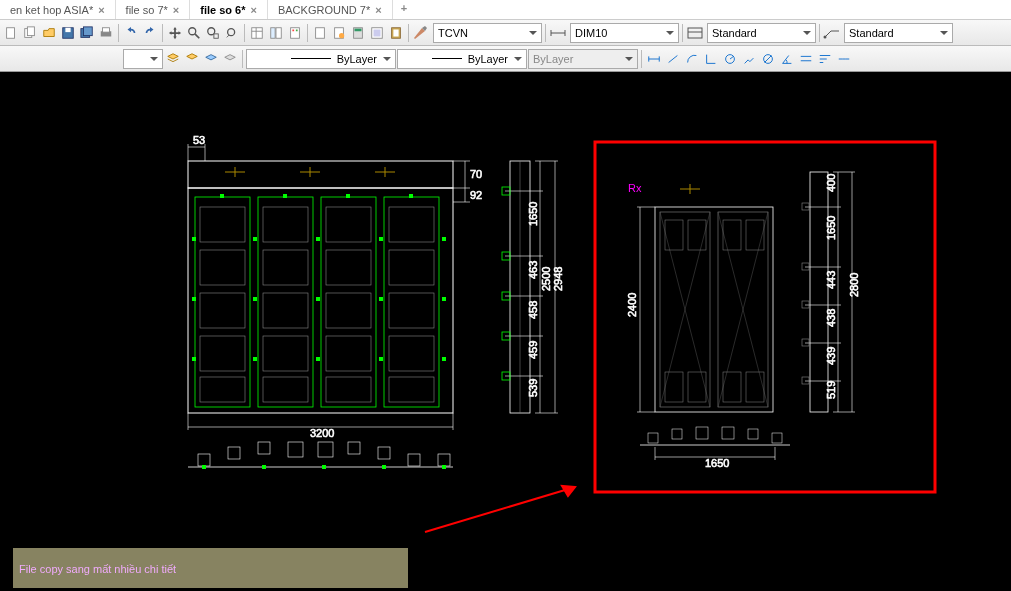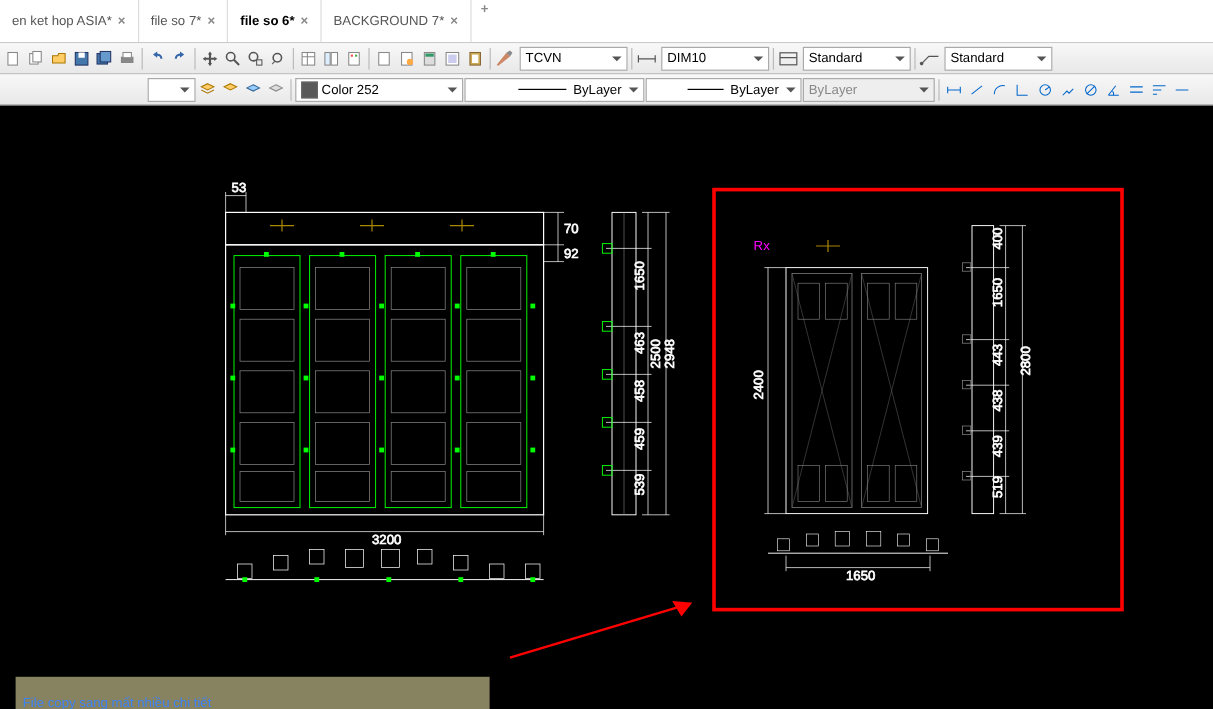--- a/index.html
+++ b/index.html
@@ -1,35 +1,35 @@
 <!DOCTYPE html>
 <html><head>
 <meta charset="utf-8">
 <style>
 *{box-sizing:border-box;margin:0;padding:0;font-family:Tahoma,Arial,sans-serif;font-size:11px}
 body{background:#e8e8e8;width:1011px;height:591px;overflow:hidden}
-.tabs{display:flex;background:#fff;height:36px;border-bottom:1px solid #ccc}
+.tabs{display:flex;background:#fff;height:20px;border-bottom:1px solid #ccc}
 .tab{padding:2px 10px;border-right:1px solid #ddd;display:flex;align-items:center;gap:5px;cursor:pointer;color:#555}
 .tab.active{background:#fff;font-weight:bold;color:#000}
 .tab-close{color:#888;font-weight:bold}
 .tab-add{padding:2px 8px;color:#888;cursor:pointer;font-weight:bold}
 .toolbar{display:flex;align-items:center;background:linear-gradient(#f8f8f8,#e8e8e8);height:26px;padding:0 2px;gap:1px;border-bottom:1px solid #bbb}
 .toolbar2{display:flex;align-items:center;background:linear-gradient(#f8f8f8,#e8e8e8);height:26px;padding:0 2px;gap:1px;border-bottom:1px solid #999}
 .icon{width:18px;height:18px;display:inline-flex;align-items:center;justify-content:center;cursor:pointer;border:1px solid transparent}
 .icon svg{width:14px;height:14px}
 .sep{width:1px;height:18px;background:#bbb;margin:0 2px}
 .dropdown{height:20px;border:1px solid #aaa;background:#fff;padding:0 18px 0 4px;font-size:11px;position:relative;display:flex;align-items:center;cursor:pointer}
 .dropdown::after{content:'';position:absolute;right:4px;top:7px;border:4px solid transparent;border-top-color:#555}
 .dropdown.narrow{width:40px}
 .dropdown.med{width:120px}
-.dropdown.wide{width:90px}
+.dropdown.wide{width:109px}
 .swatch{width:14px;height:14px;border:1px solid #666;display:inline-block;vertical-align:middle;margin-right:3px}
 .canvas{background:#000;width:100%;height:554px;position:relative}
 svg.drawing{position:absolute;top:0;left:0}
-.annotation{position:absolute;left:13px;top:476px;background:rgba(180,175,130,0.75);padding:4px 10px 8px 6px;color:#3b82f6;font-size:22px;font-family:Verdana,sans-serif;line-height:1.25;width:395px}
+.annotation{position:absolute;left:13px;top:476px;background:rgba(180,175,130,0.75);padding:4px 10px 8px 6px;color:#f0abfc;font-size:22px;font-family:Verdana,sans-serif;line-height:1.25;width:395px}
 .iconrow{display:flex;gap:1px}
 .brush-icon{width:20px;height:16px;display:inline-flex;align-items:center}
 </style>
 </head>
 <body>
 
 <div class="tabs">
   <div class="tab">
       <span>en ket hop ASIA*</span>
       <span class="tab-close">×</span>
@@ -231,24 +231,20 @@
       <svg viewBox="0 0 16 16">
         <path d="M8 3l6 3-6 3-6-3z" fill="#9cf" stroke="#369"></path>
       </svg>
     </div>
   <div class="icon">
       <svg viewBox="0 0 16 16">
         <path d="M8 3l6 3-6 3-6-3z" fill="#ddd" stroke="#888"></path>
       </svg>
     </div>
   <div class="sep"></div>
-  <div class="dropdown med" style="width:140px">
-      <span class="swatch" style="background:#595959"></span>
-      <span>Color 252</span>
-    </div>
   <div class="dropdown med" style="width:150px;justify-content:flex-end">
       <span style="border-top:1px solid #000;width:40px;margin-right:6px"></span>
       <span>ByLayer</span>
     </div>
   <div class="dropdown med" style="width:130px;justify-content:flex-end">
       <span style="border-top:1px solid #000;width:30px;margin-right:6px"></span>
       <span>ByLayer</span>
     </div>
   <div class="dropdown med" style="width:110px;background:#eee;color:#888">
       <span>ByLayer</span>

